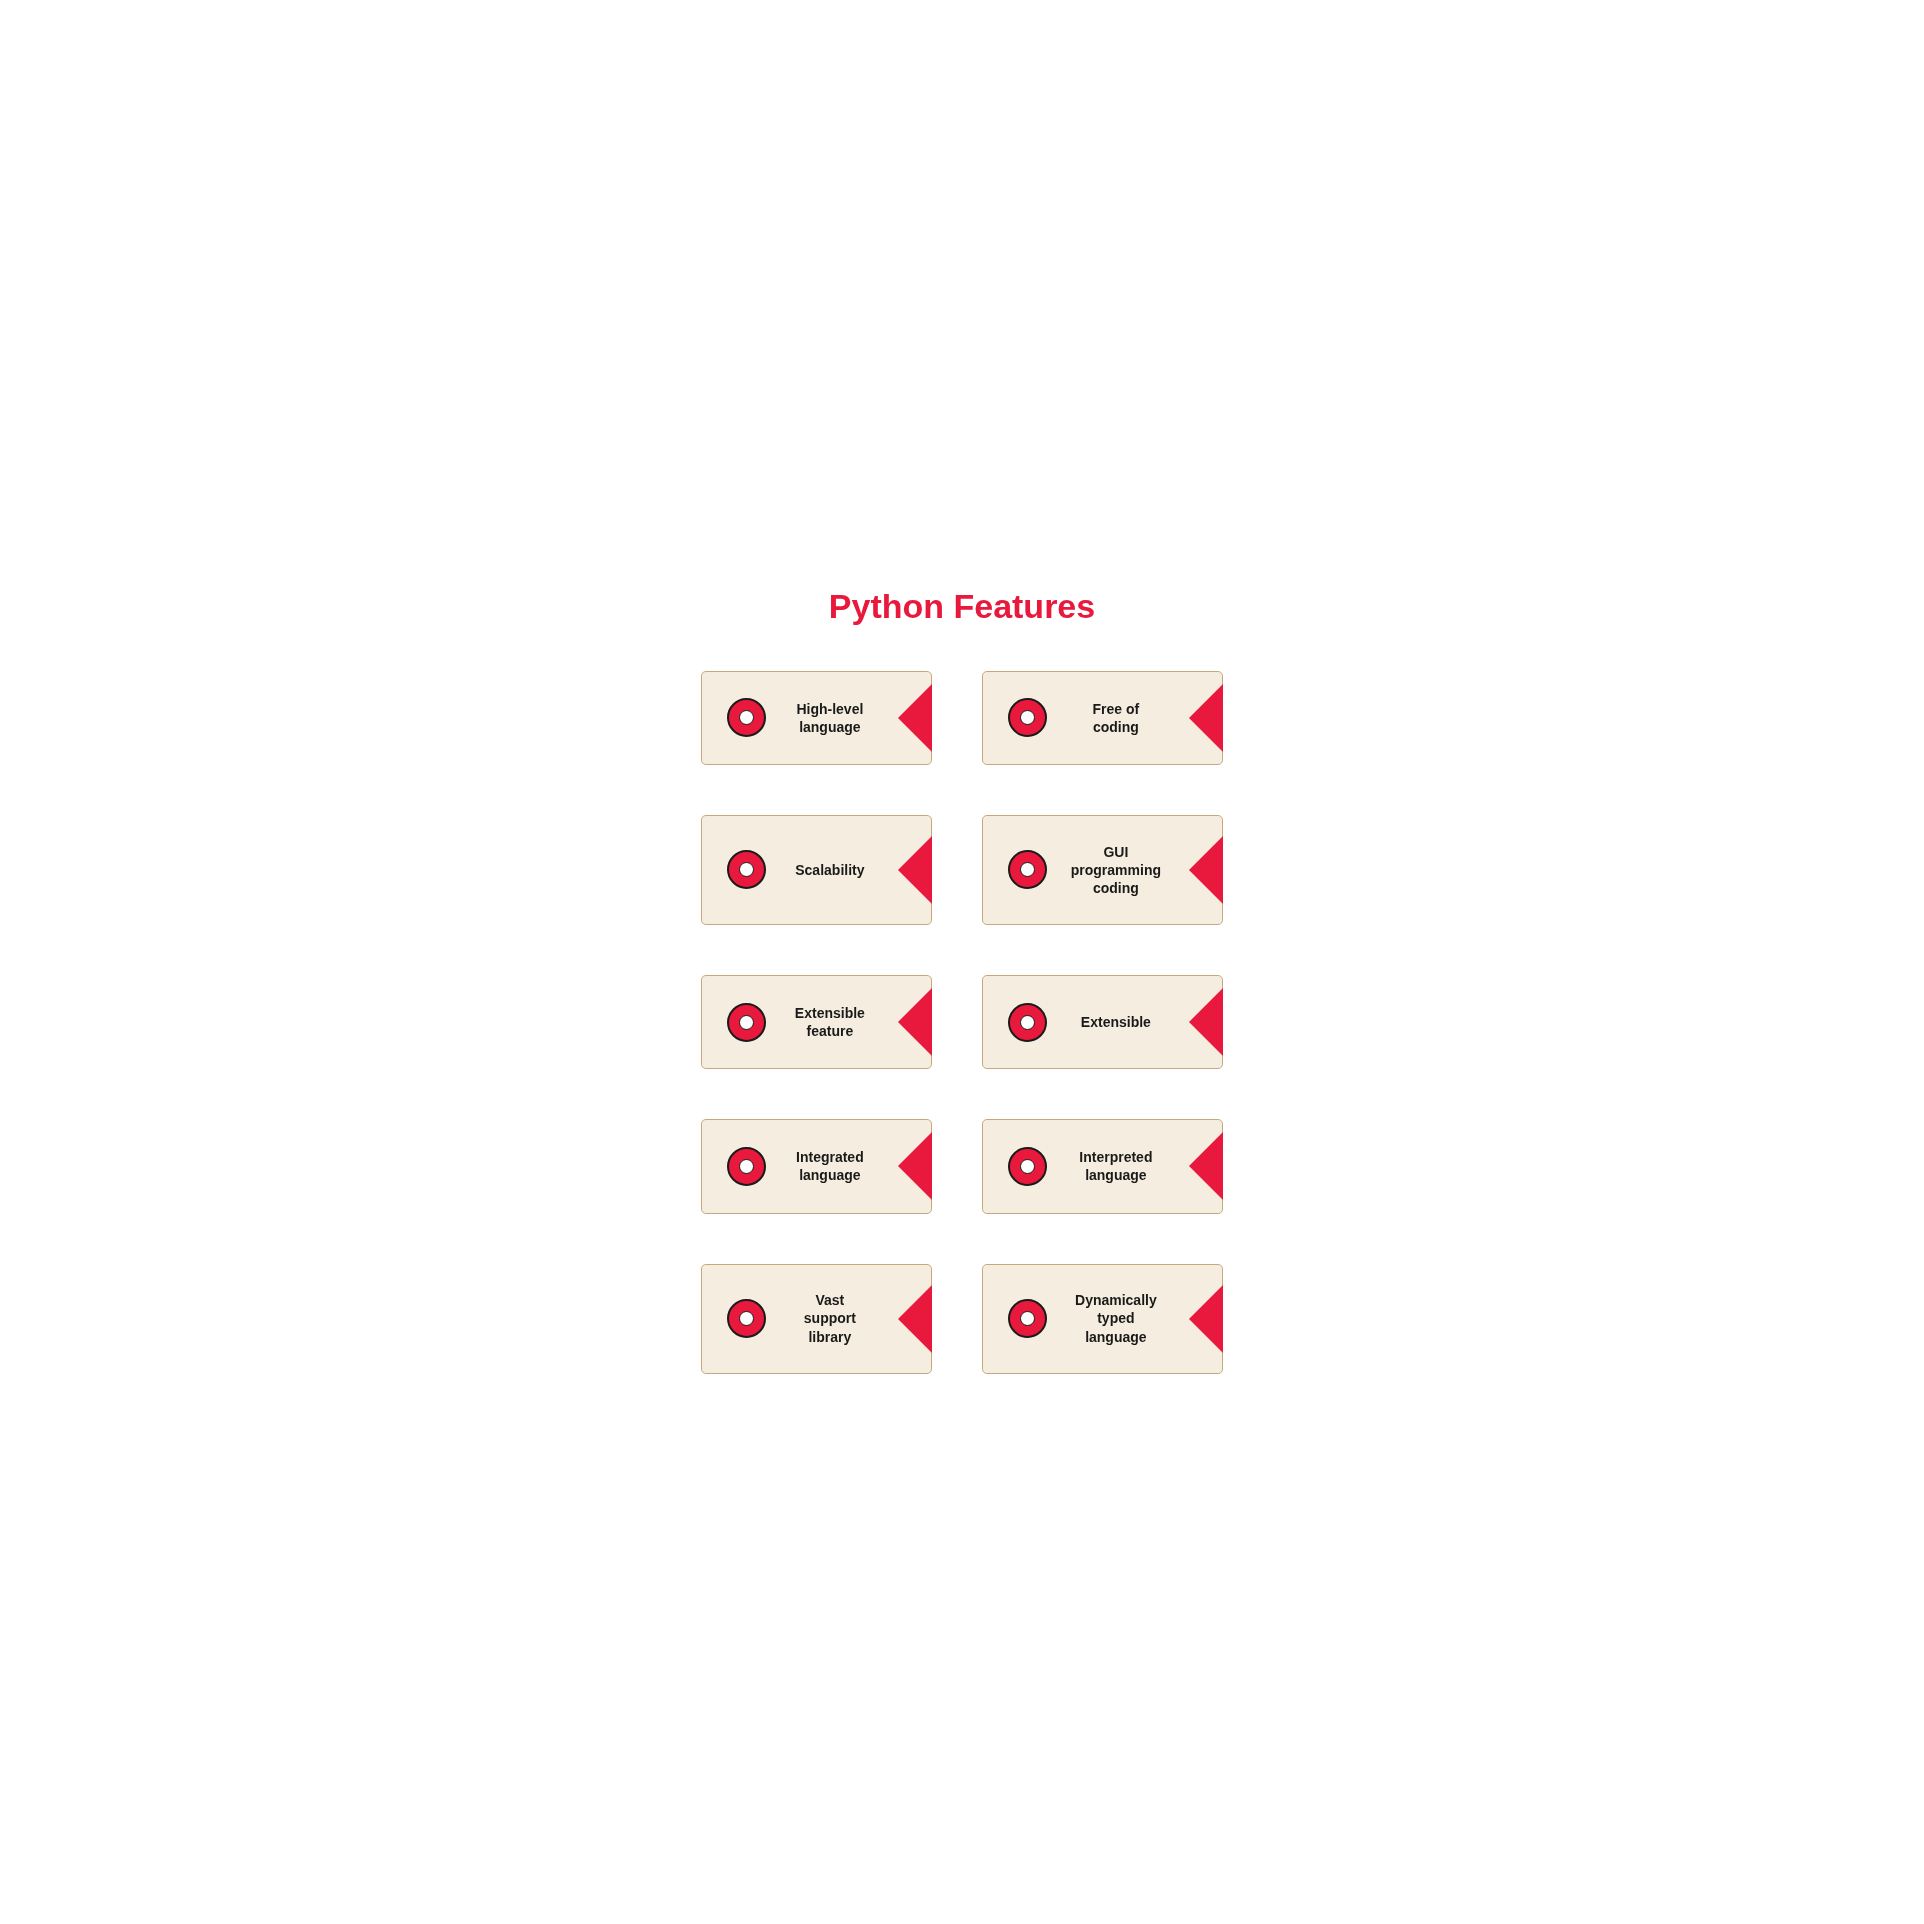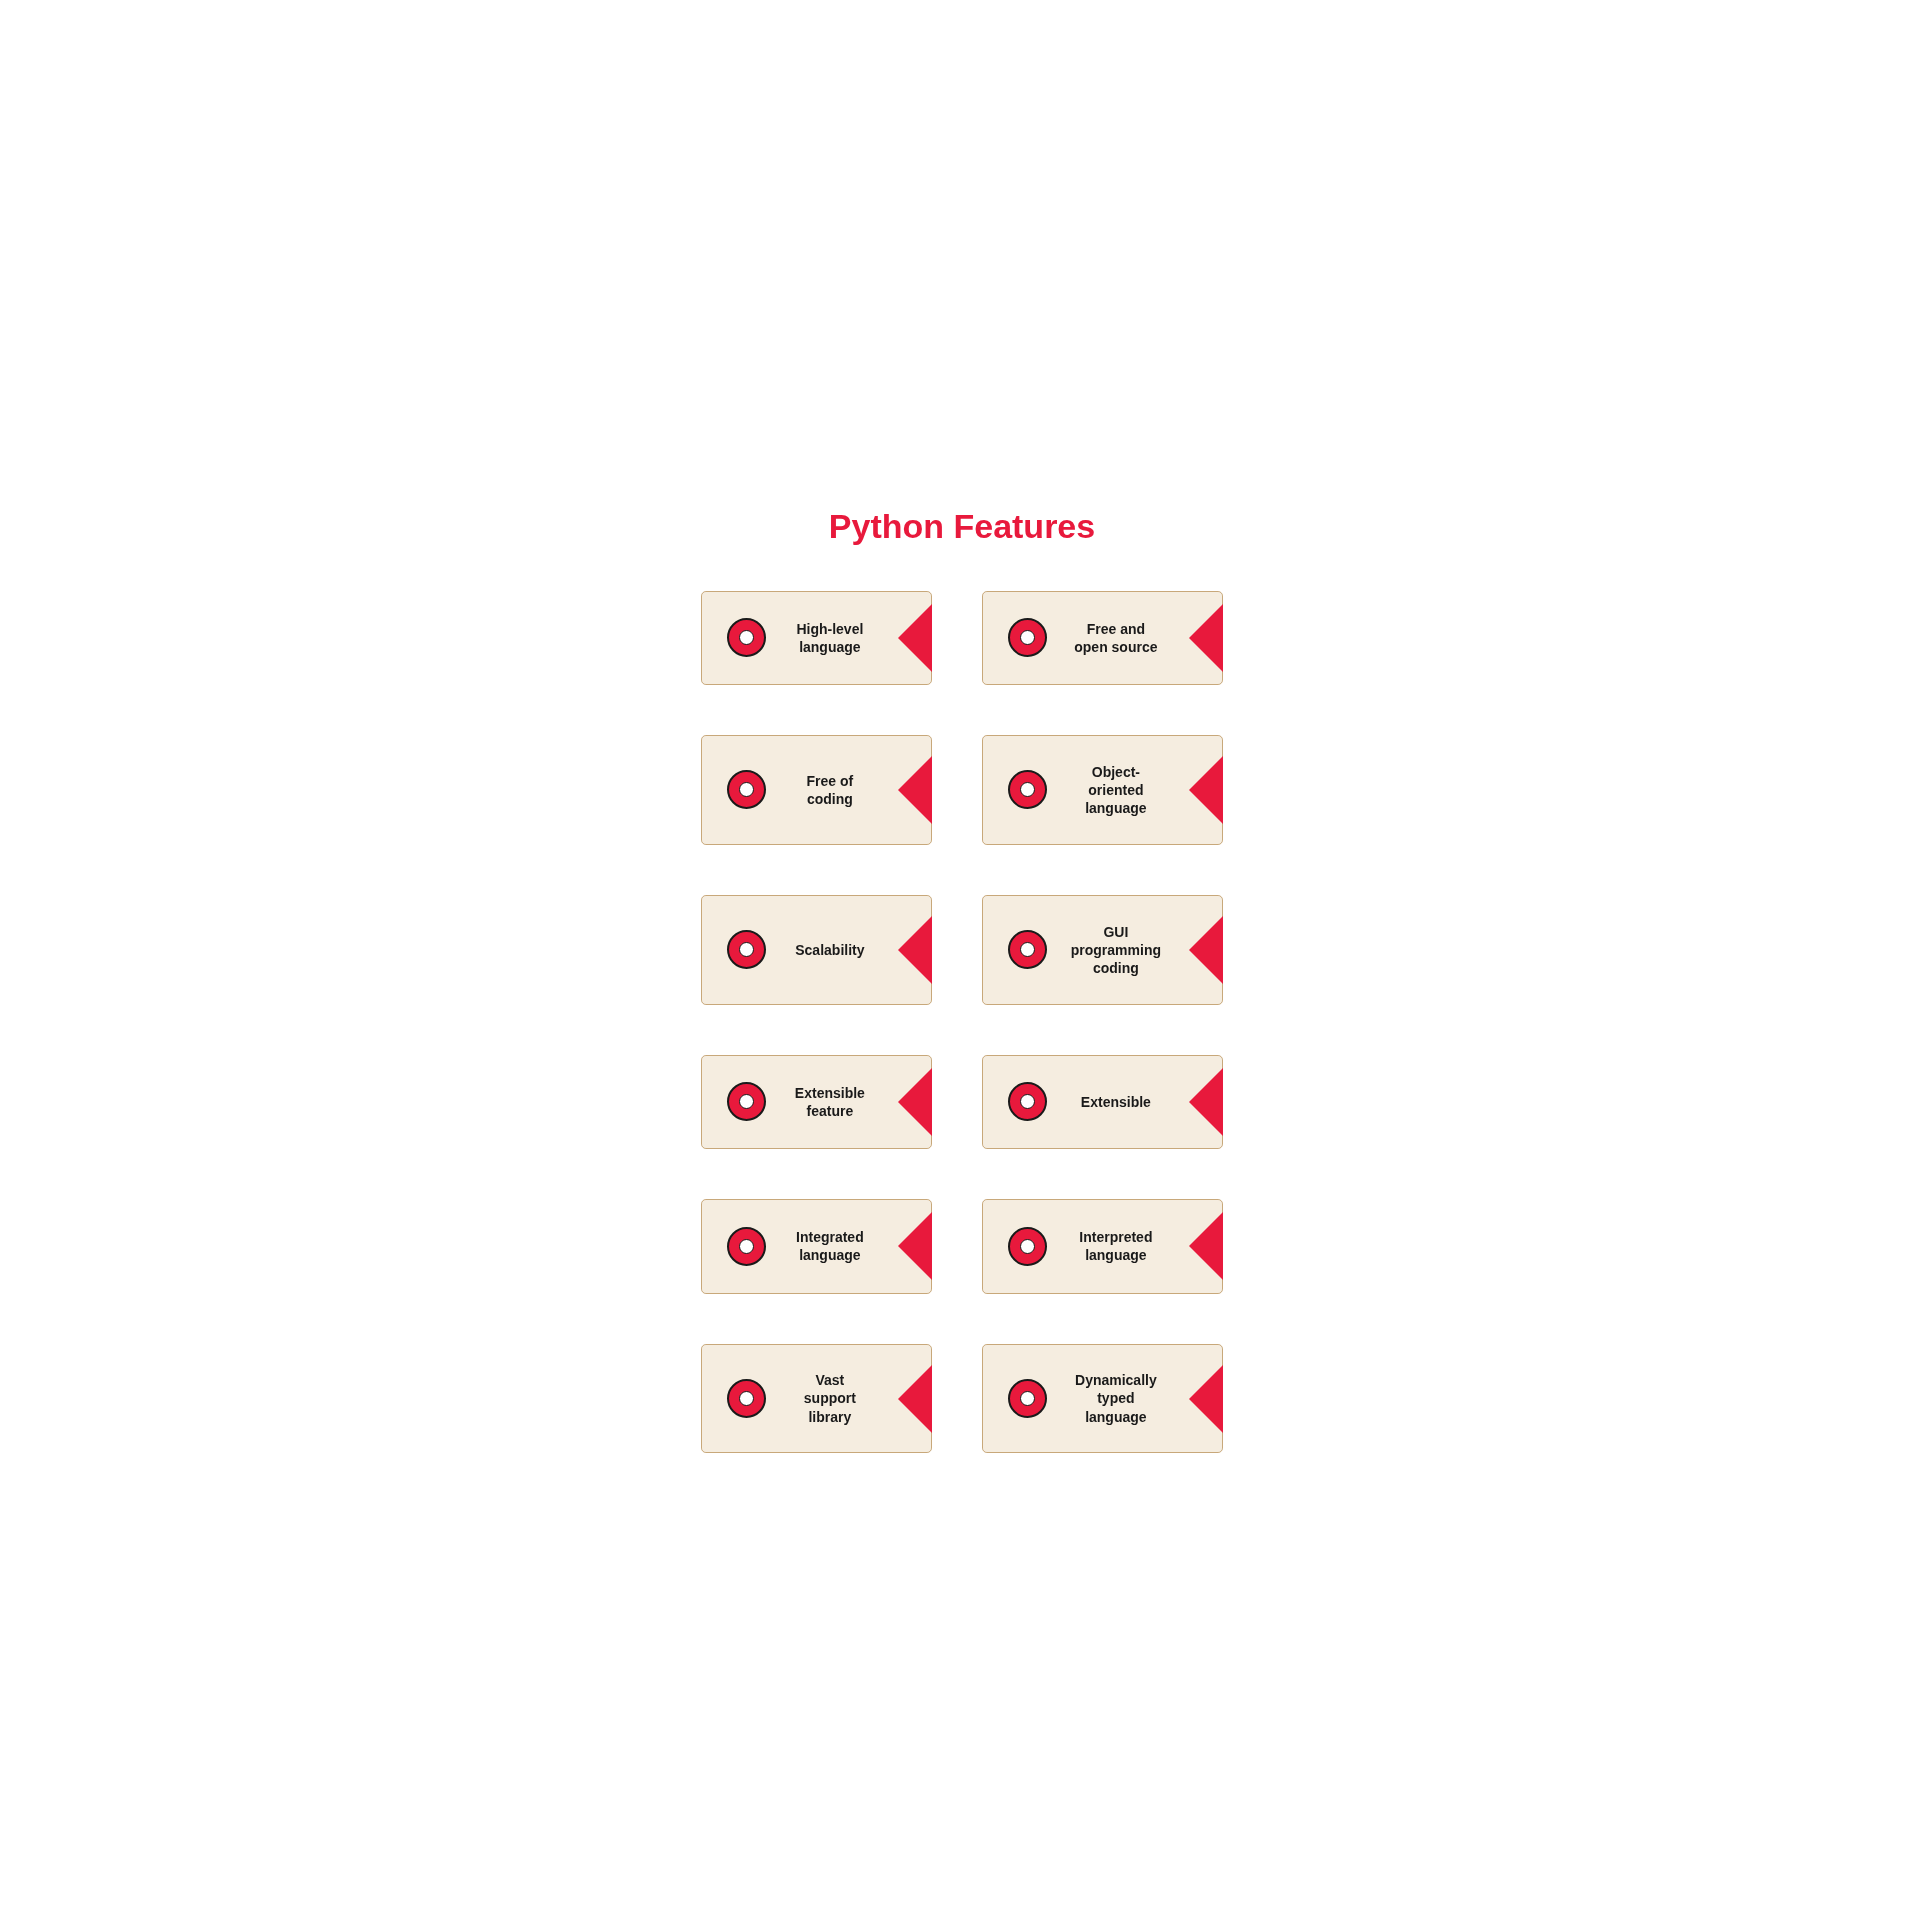--- a/index.html
+++ b/index.html
@@ -102,31 +102,21 @@
 <div class="page-container">
   <h1 class="page-title">Python Features</h1>
   <div class="grid" id="features-grid">
   <div class="feature-card">
         <div class="circle-icon"></div>
         <div class="feature-label">High-level
 language</div>
       </div>
       <div class="feature-card">
         <div class="circle-icon"></div>
-        <div class="feature-label">Free and
-open source</div>
-      </div>
-      <div class="feature-card">
-        <div class="circle-icon"></div>
         <div class="feature-label">Free of coding</div>
-      </div>
-      <div class="feature-card">
-        <div class="circle-icon"></div>
-        <div class="feature-label">Object-oriented
-language</div>
       </div>
       <div class="feature-card">
         <div class="circle-icon"></div>
         <div class="feature-label">Scalability</div>
       </div>
       <div class="feature-card">
         <div class="circle-icon"></div>
         <div class="feature-label">GUI programming
 coding</div>
       </div>

